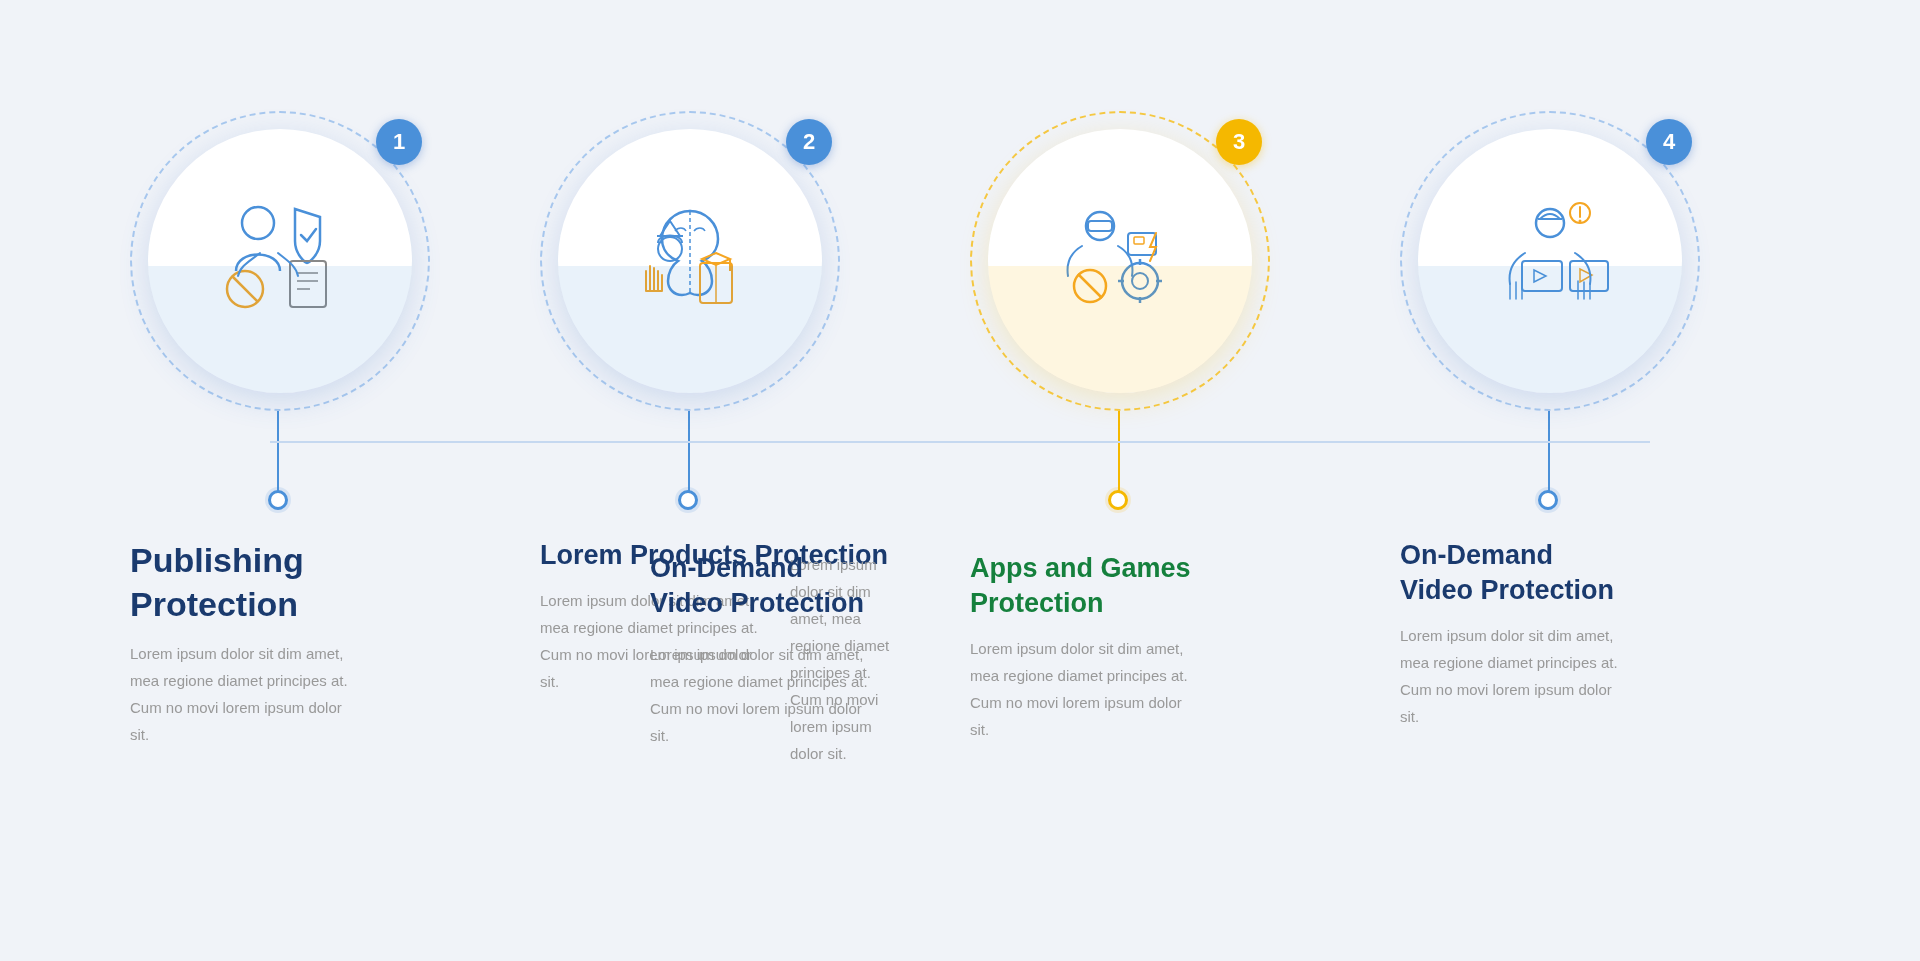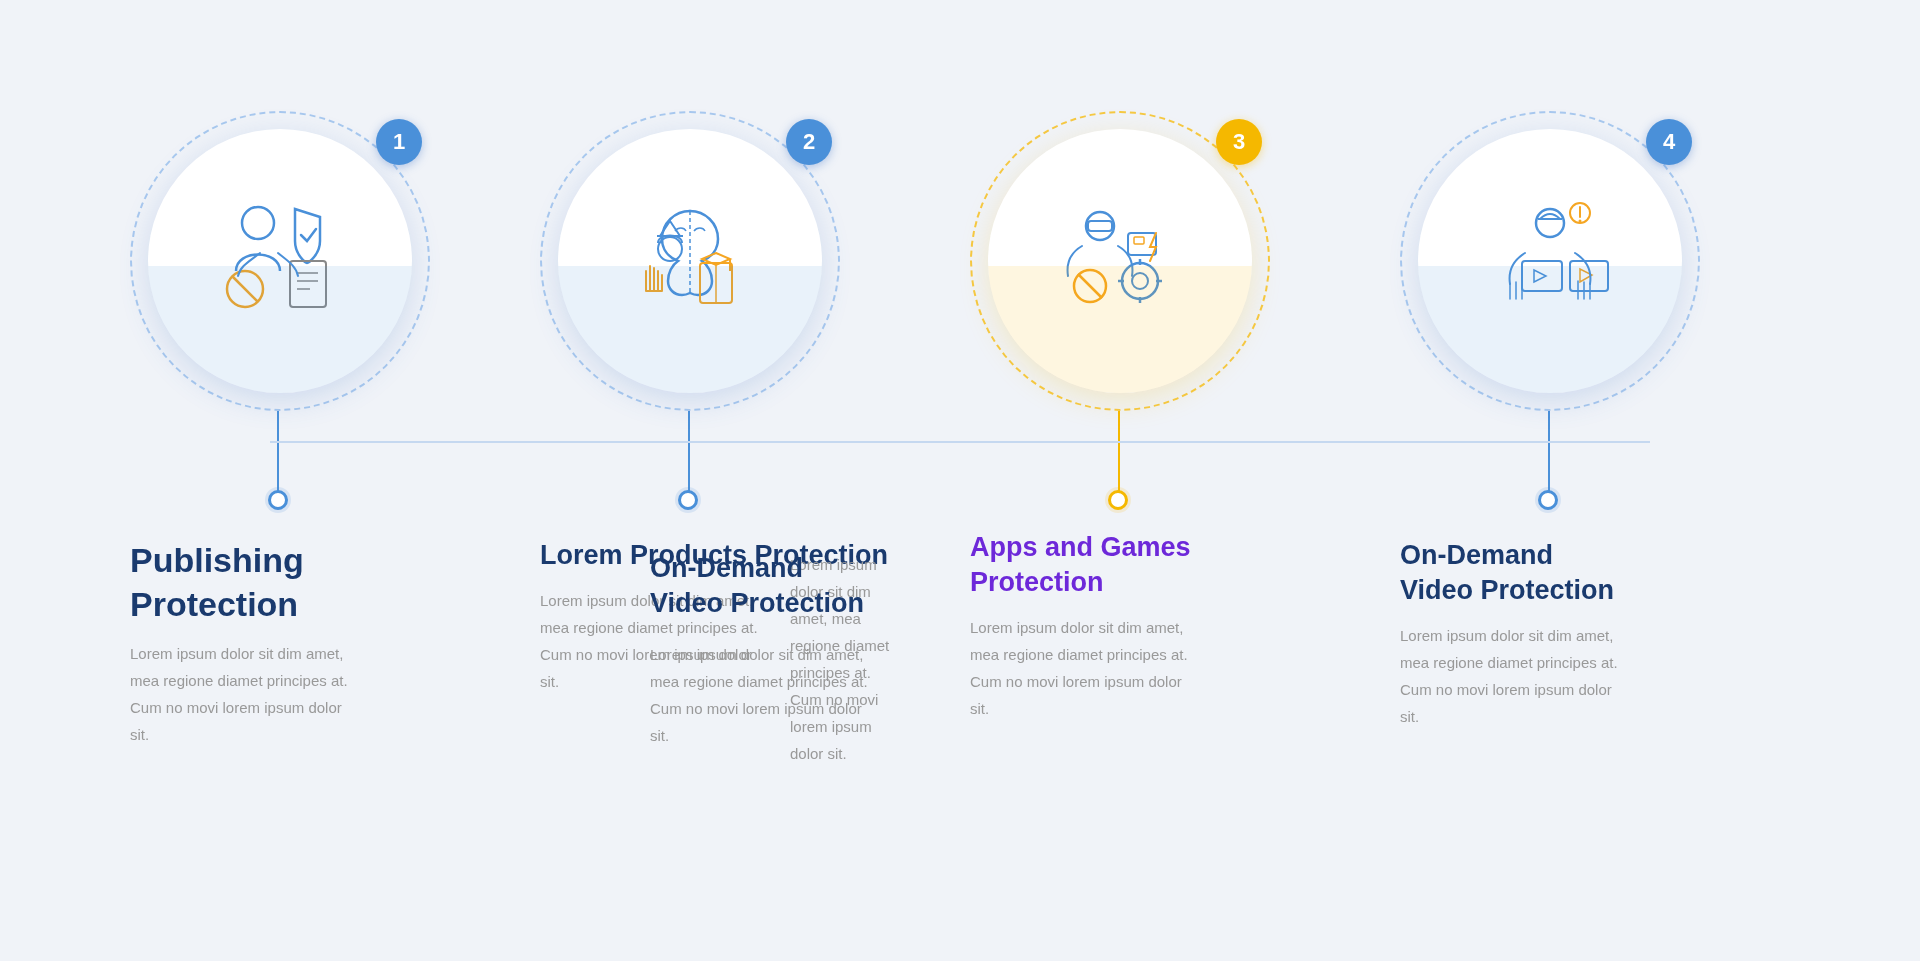--- a/index.html
+++ b/index.html
@@ -150,21 +150,21 @@
         </svg>
       </div>
       <div style="position:absolute;top:8px;right:8px;width:46px;height:46px;border-radius:50%;background:#f5b800;color:white;font-size:22px;font-weight:800;display:flex;align-items:center;justify-content:center;box-shadow:0 2px 10px rgba(245,184,0,0.4);">3</div>
     </div>
     <div style="width:2px;height:90px;background:#f5b800;margin-left:148px;"></div>
     <div style="width:20px;height:20px;border-radius:50%;background:white;border:3px solid #f5b800;margin-left:138px;margin-top:-11px;position:relative;z-index:5;box-shadow:0 0 0 3px rgba(245,184,0,0.15);"></div>
 
     <div style="position:absolute;top:440px;left:-320px;font-size:27px;font-weight:800;color:#1a3a6e;line-height:1.3;white-space:nowrap;">On-Demand<br>Video Protection</div>
     <div style="position:absolute;top:530px;left:-320px;font-size:15px;color:#999;line-height:1.8;max-width:220px;">Lorem ipsum dolor sit dim amet, mea regione diamet principes at. Cum no movi lorem ipsum dolor sit.</div>
 
-    <div style="margin-top:20px;font-size:27px;font-weight:800;color:#6d28d9;line-height:1.3;">Apps and Games<br>Protection</div>
+    <div style="margin-top:41px;font-size:27px;font-weight:800;color:#15803d;line-height:1.3;">Apps and Games<br>Protection</div>
     <div style="margin-top:14px;font-size:15px;color:#999;line-height:1.8;max-width:230px;">Lorem ipsum dolor sit dim amet, mea regione diamet principes at. Cum no movi lorem ipsum dolor sit.</div>
   </div>
 
   <div style="position:absolute; left:1350px; top:60px; width:380px;">
     <div style="position:relative; width:300px; height:300px;">
       <div style="position:absolute;top:0;left:0;width:300px;height:300px;border-radius:50%;border:2px dashed #a8c8ee;"></div>
       <div style="position:absolute;top:18px;left:18px;width:264px;height:264px;border-radius:50%;background:white;box-shadow:0 8px 30px rgba(70,120,200,0.2);overflow:hidden;display:flex;align-items:center;justify-content:center;">
         <div style="position:absolute;bottom:0;left:0;right:0;height:48%;background:#4a90d9;border-radius:0 0 132px 132px;opacity:0.12;"></div>
         <svg width="160" height="160" viewBox="0 0 160 160" fill="none">
 

